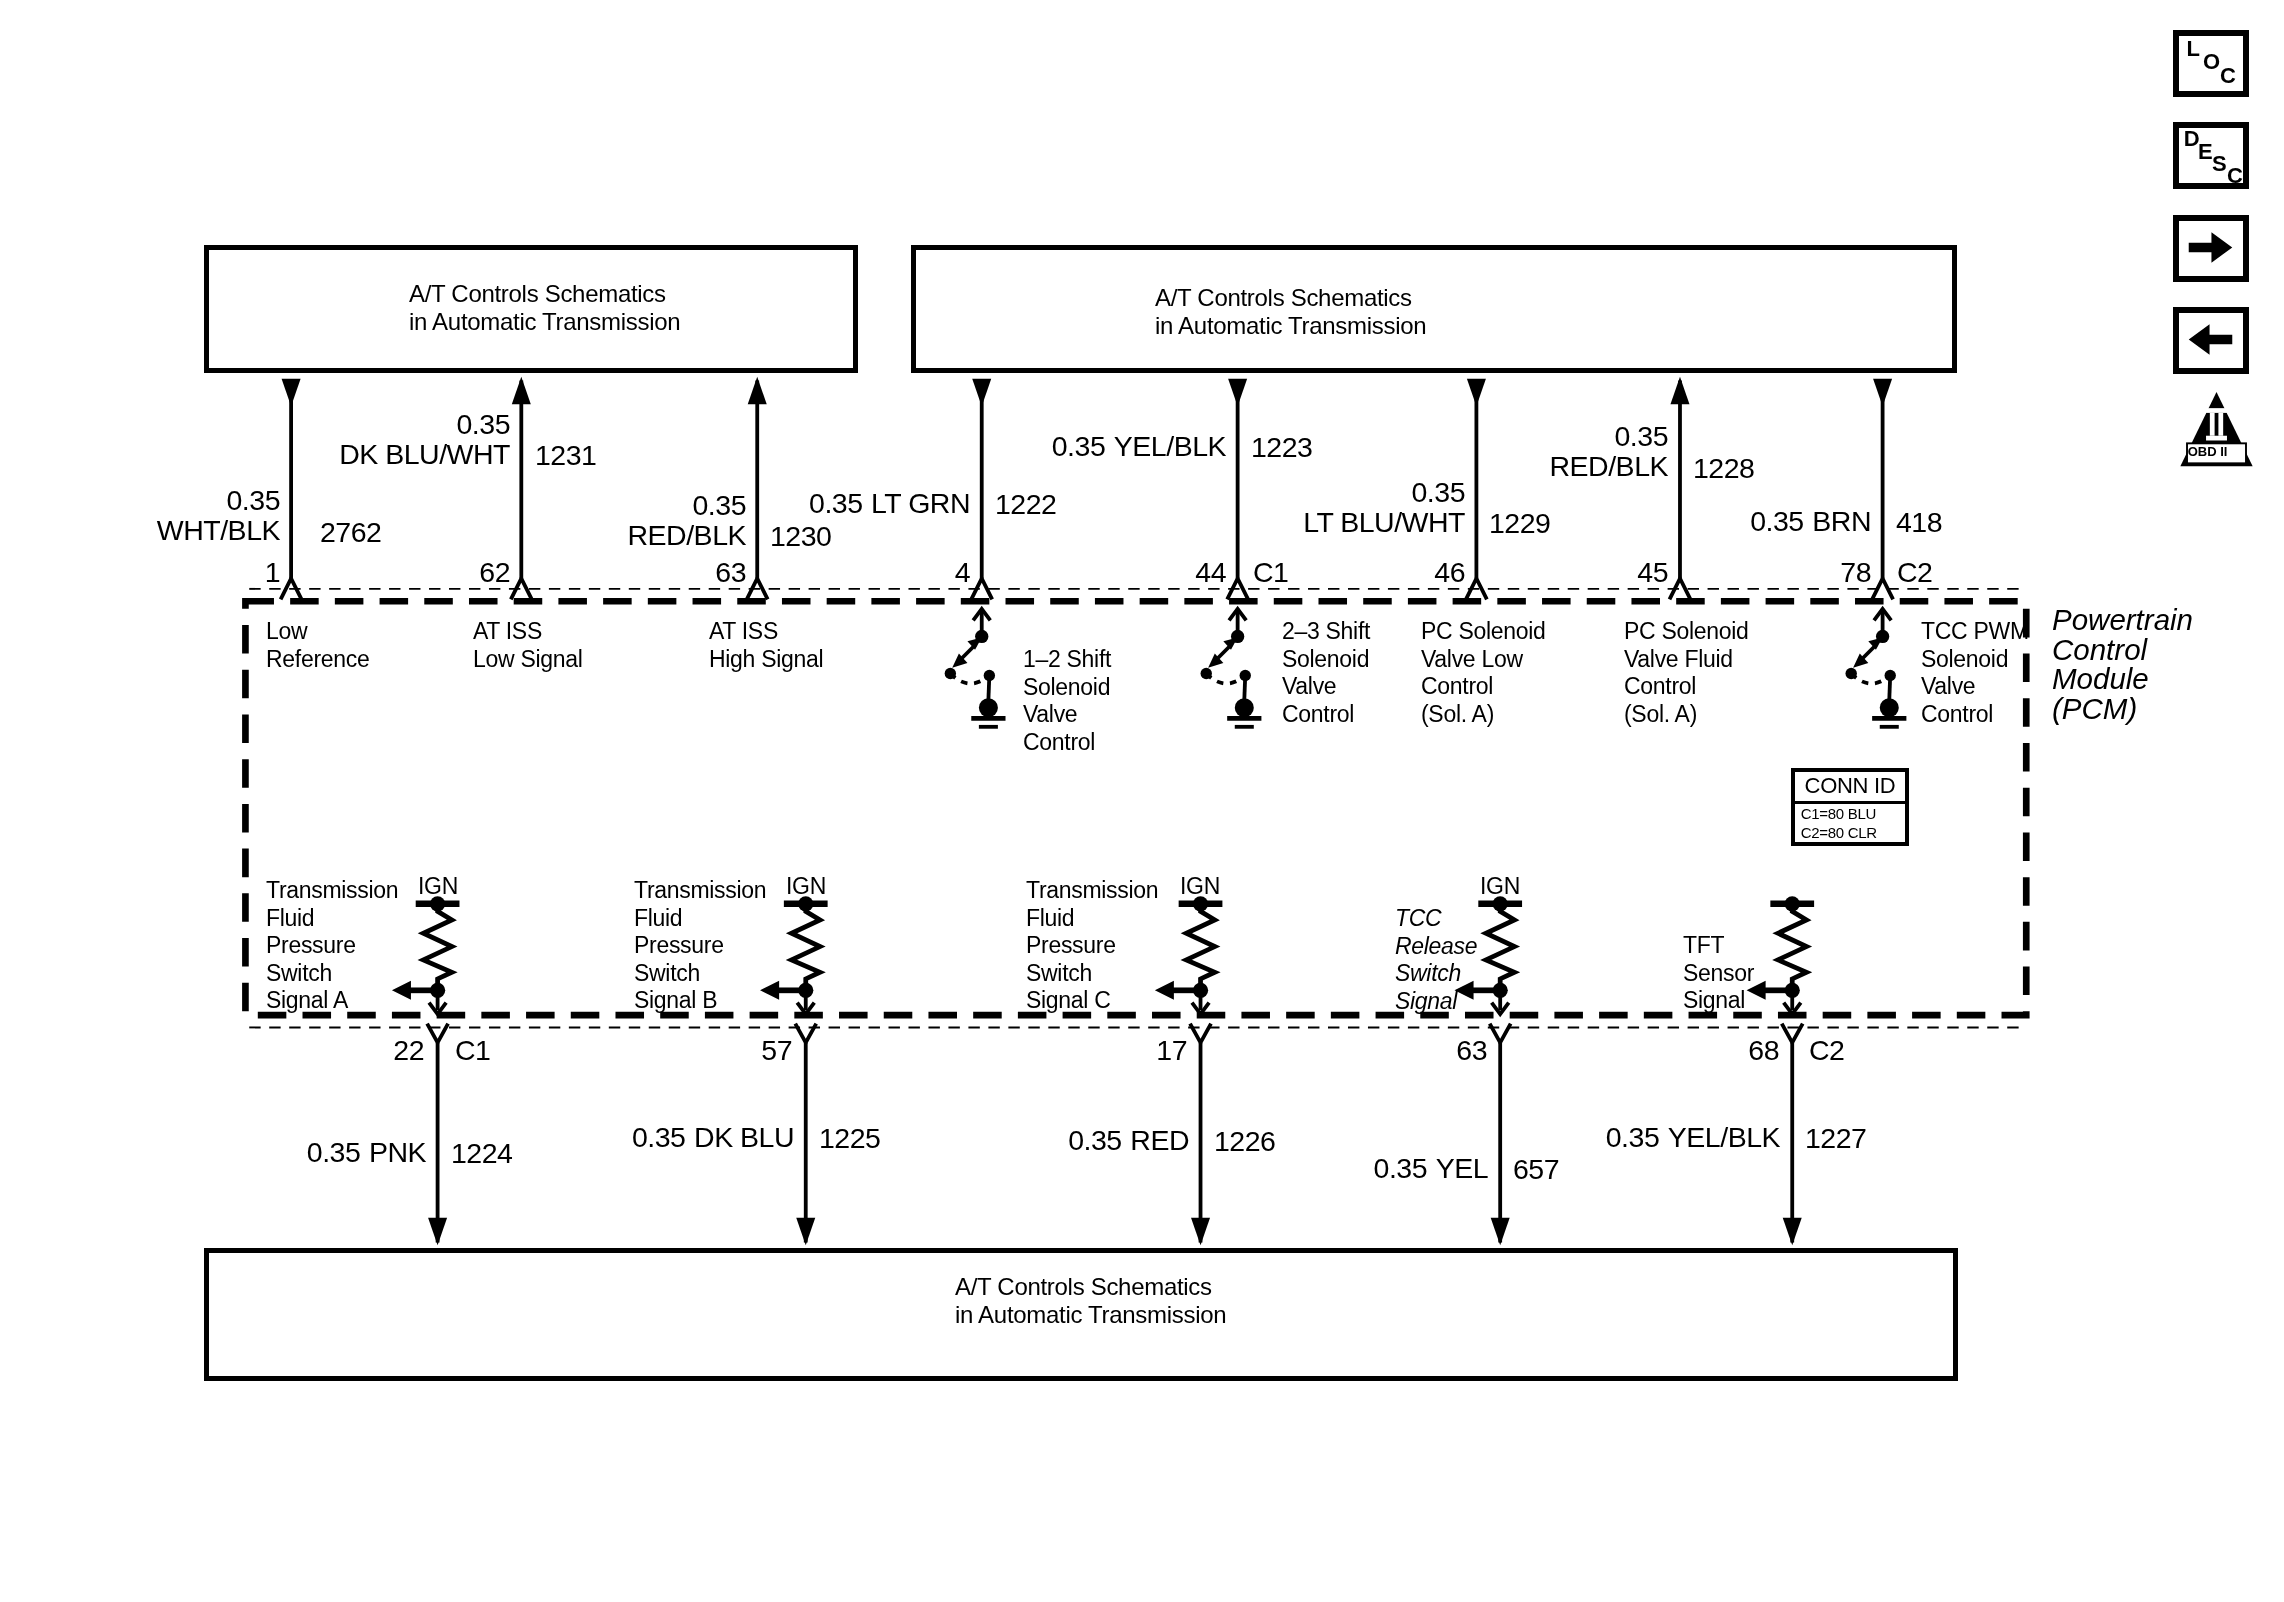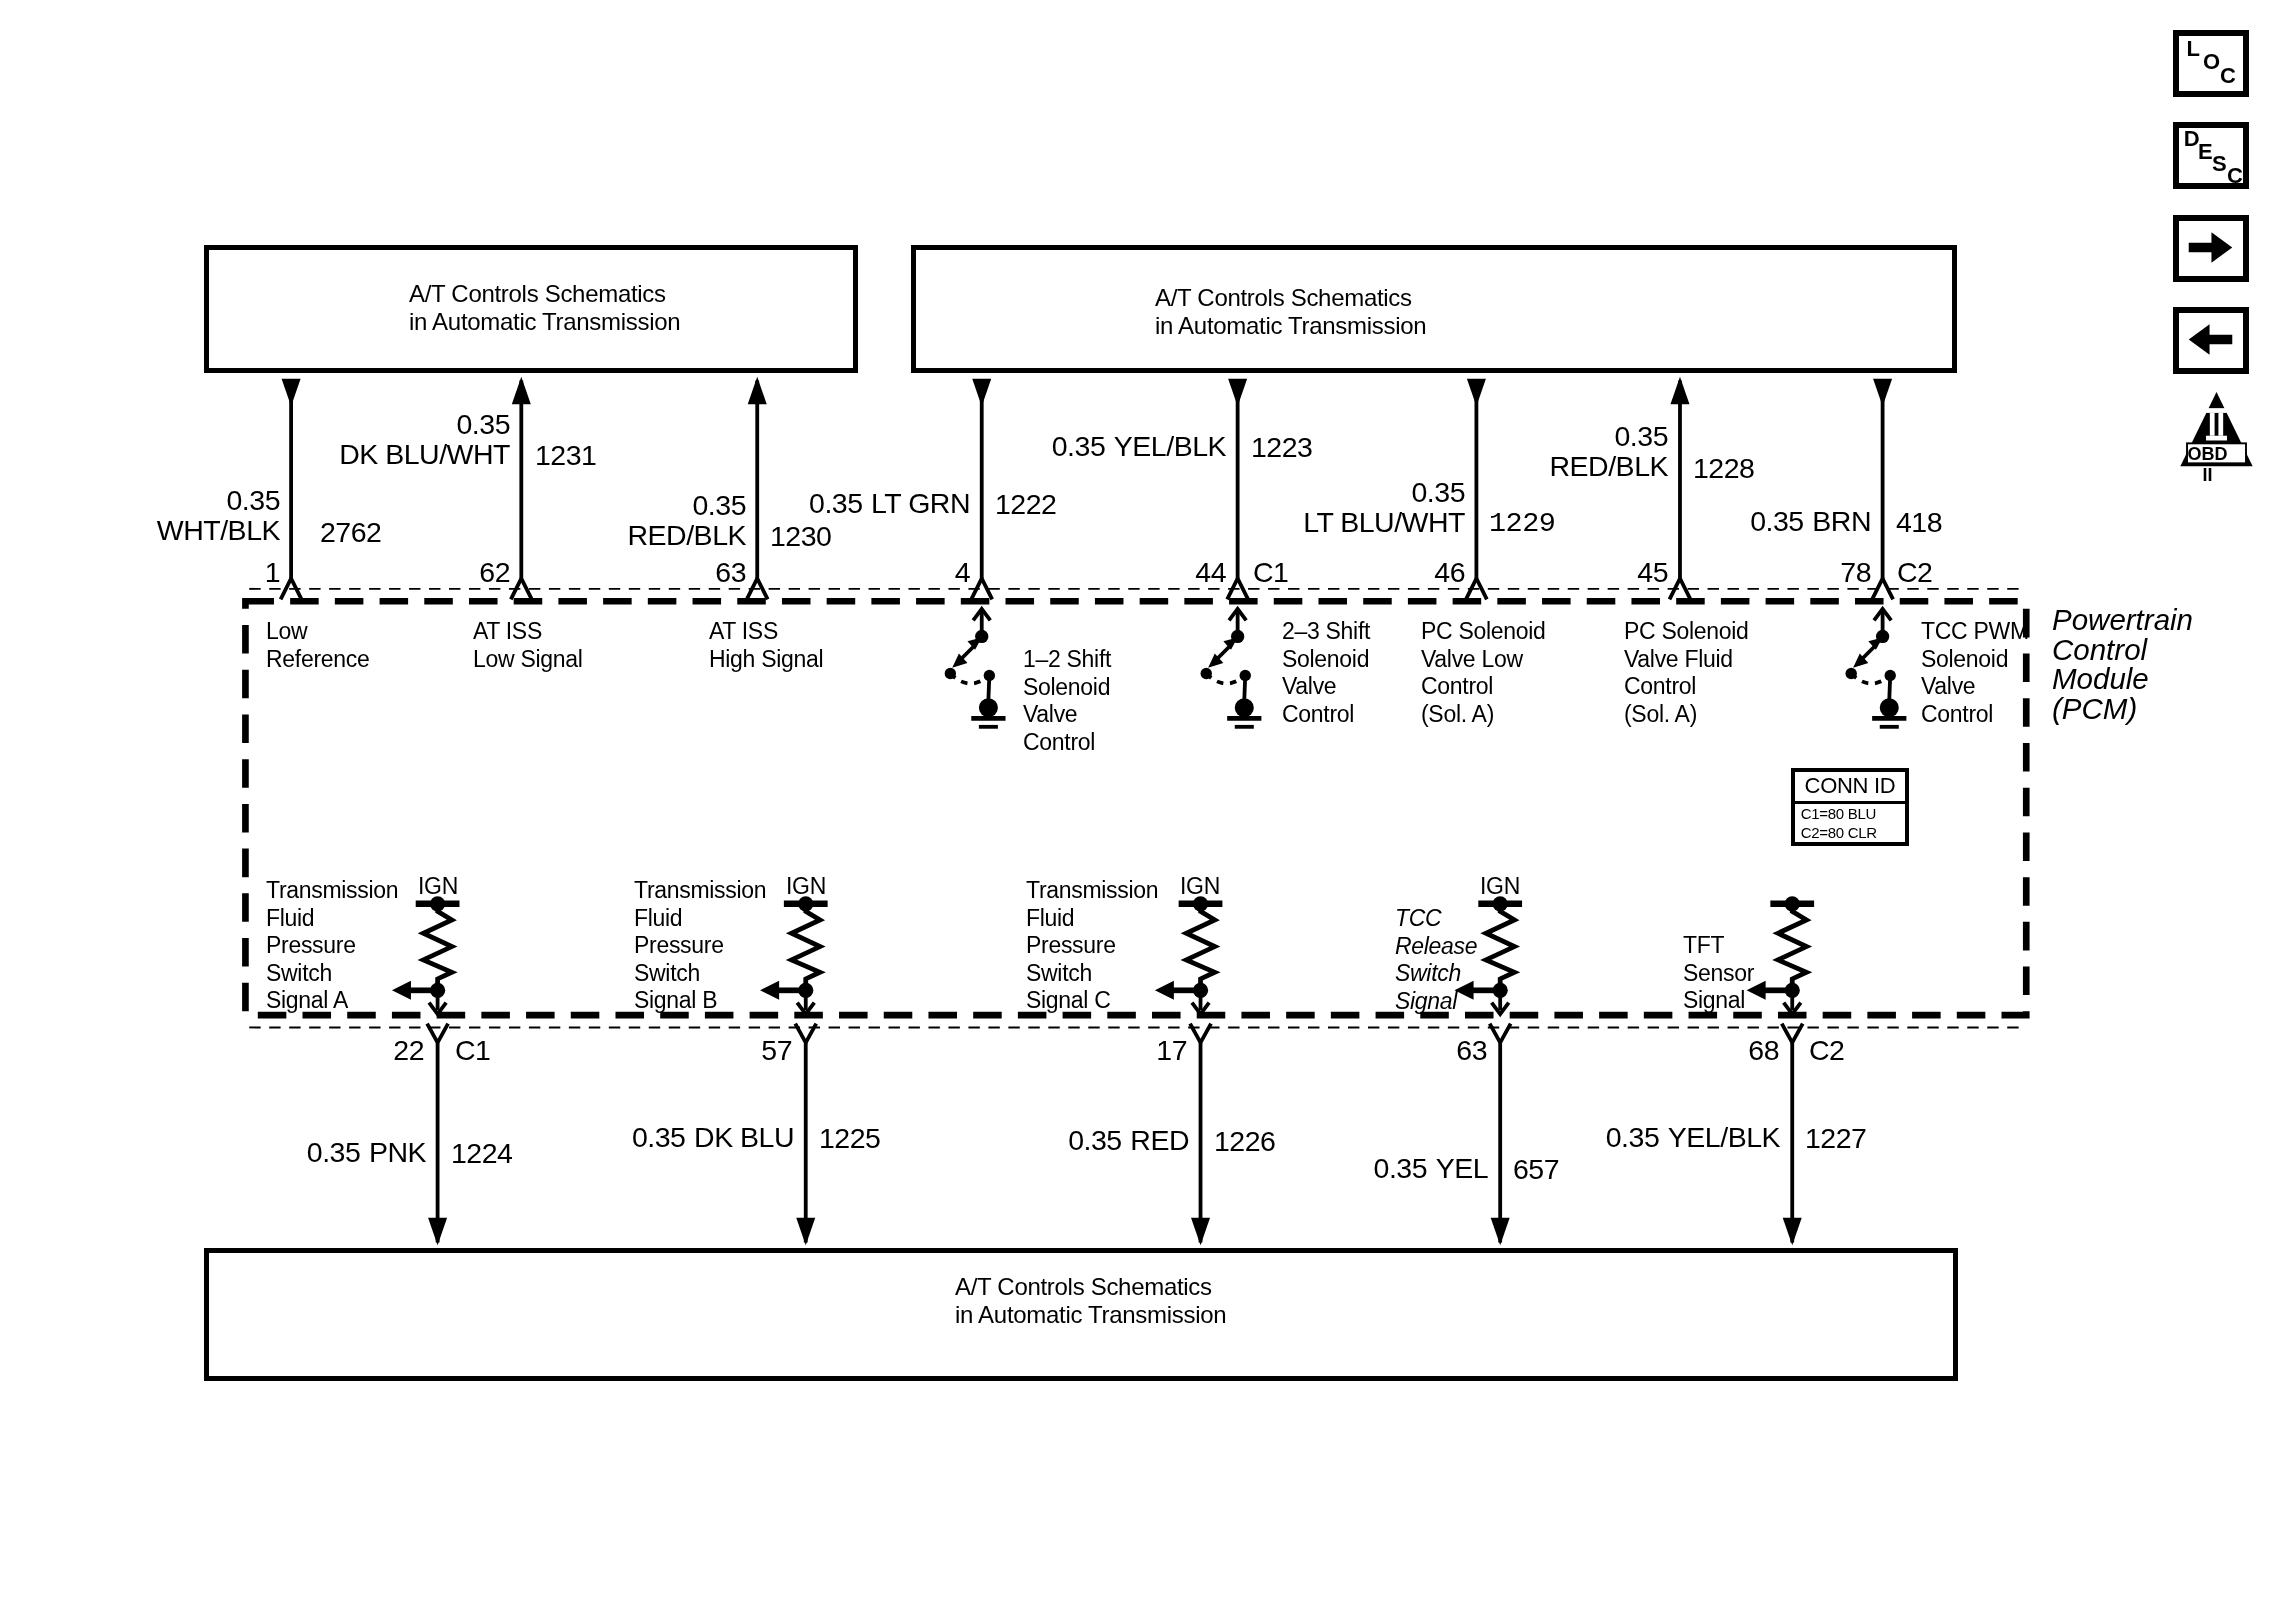--- a/index.html
+++ b/index.html
@@ -219,21 +219,21 @@
   <span>0.35</span><span class="gap">YEL/BLK</span>
 </div>
 <div class="wnum" style="left:1251px;top:431px;">1223</div>
 <div class="pin" style="left:1226px;top:556px;">44</div>
 <div class="pconn" style="left:1253px;top:556px;">C1</div>
 
 <div class="wlabel" style="left:1465px;top:477px;">
   <div>0.35</div>
   <div>LT BLU/WHT</div>
 </div>
-<div class="wnum" style="left:1489px;top:507px;font-family:Liberation Mono, monospace;">1229</div>
+<div class="wnum" style="left:1489px;top:507px;">1229</div>
 <div class="pin" style="left:1465px;top:556px;">46</div>
 
 <div class="wlabel" style="left:1668px;top:421px;">
   <div>0.35</div>
   <div>RED/BLK</div>
 </div>
 <div class="wnum" style="left:1693px;top:452px;">1228</div>
 <div class="pin" style="left:1668px;top:556px;">45</div>
 
 <div class="wlabel" style="left:1871px;top:506px;">
@@ -384,14 +384,14 @@
   <svg width="63" height="53" viewBox="0 0 66 56">
     <polygon points="10,23 34,23 34,12 56,28 34,44 34,33 10,33" fill="#000"></polygon>
   </svg>
 </div>
 <div class="sbtn" style="top:307px;">
   <svg width="63" height="53" viewBox="0 0 66 56">
     <polygon points="56,23 32,23 32,12 10,28 32,44 32,33 56,33" fill="#000"></polygon>
   </svg>
 </div>
 
-<div class="abs" style="left:2187px;top:444px;width:41px;text-align:center;font-size:18px;font-weight:bold;">OBD II</div>
+<div class="abs" style="left:2187px;top:444px;width:41px;text-align:center;font-size:13px;font-weight:bold;">OBD II</div>
 
 
 </body></html>

